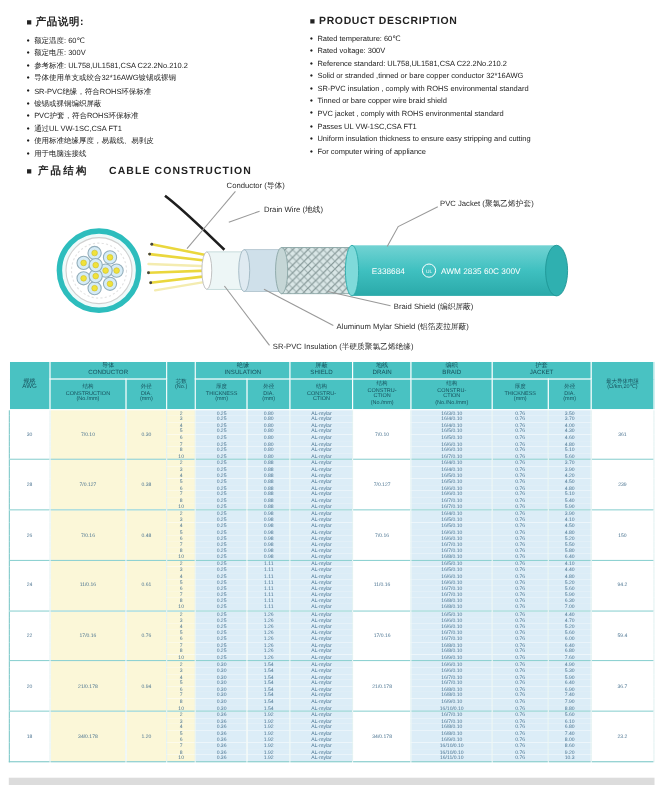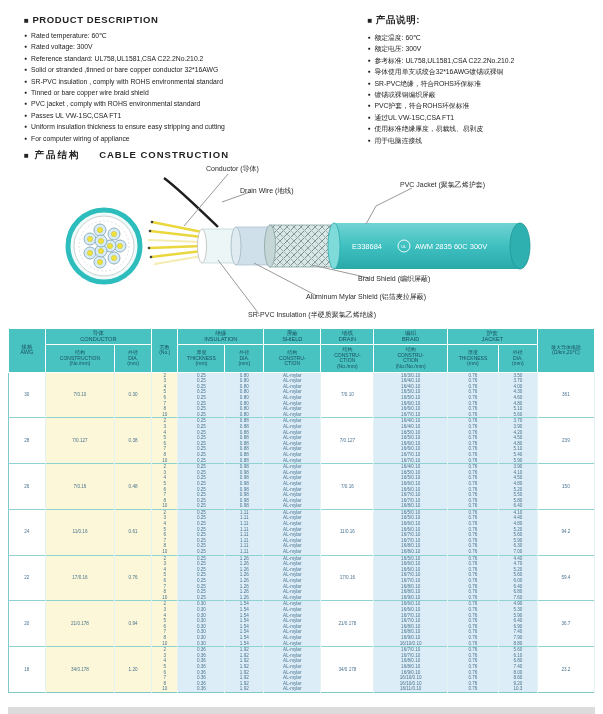--- a/index.html
+++ b/index.html
@@ -11,21 +11,21 @@
   .desc-col.cn{width:222px;}
   .desc-title{font-size:9.5px;font-weight:bold;letter-spacing:.6px;margin-bottom:5px;white-space:nowrap;}
   .sq{font-size:8px;margin-right:3px;}
   .bullet-item{font-size:6.8px;line-height:11.4px;display:flex;gap:4px;color:#1c1c1c;white-space:nowrap;}
   .bullet-item .dot{font-size:5px;line-height:11.4px;}
   
   .sec-heading{padding:3px 0 0 24px;font-size:9.5px;font-weight:bold;height:15px;}
   .sec-heading .cnb{margin-right:16px;letter-spacing:2px;font-family:Liberation Mono, monospace;}
   .sec-heading .enb{letter-spacing:1px;margin-top:36px;}
   
-  .diagram{position:relative;height:162px;padding-left:14px;}
+  .diagram{position:relative;height:162px;}
   .diagram .label{position:absolute;font-size:7px;color:#2a2a2a;white-space:nowrap;}
   
   table.spec{border-collapse:collapse;table-layout:fixed;width:587px;margin:2px 0 0 8px;border:1px solid #7fc9c9;}
   table.spec th{background:#49c2c2;color:#17505c;font-weight:normal;font-size:5px;line-height:5.6px;white-space:pre-line;border:1px solid #fff;padding:2px 0;vertical-align:middle;text-align:center;}
   table.spec th.grp{font-size:5.6px;}
   table.spec td{text-align:center;padding:0;height:5.6px;line-height:5.6px;font-size:4.6px;color:#4a7390;border-right:1px solid #e3f2f2;overflow:hidden;}
   table.spec tr.group-start td{border-top:1px solid #8fd2d2;}
   .c-awg{background:#ffffff;color:#333;}
   .c-cream{background:#fbf7d8;}
   .c-blue{background:#dcedf7;}
@@ -33,20 +33,67 @@
   td.big{font-size:6px;color:#3d5d78;}
   td.res{color:#444;}
   .bottom-strip{position:absolute;left:8px;right:8px;bottom:0;height:7px;background:#dcdcdc;}
 </style>
 </head>
 <body>
 
 <div class="page">
 
   <div class="desc-wrap">
+    <section class="desc-col cn">
+      <div class="desc-title">
+        <span class="sq">■</span><span>产品说明:</span>
+      </div>
+      <div id="cn-list">
+          <div class="bullet-item">
+            <span class="dot">●</span>
+            <span>额定温度: 60℃</span>
+          </div>
+          <div class="bullet-item">
+            <span class="dot">●</span>
+            <span>额定电压: 300V</span>
+          </div>
+          <div class="bullet-item">
+            <span class="dot">●</span>
+            <span>参考标准: UL758,UL1581,CSA C22.2No.210.2</span>
+          </div>
+          <div class="bullet-item">
+            <span class="dot">●</span>
+            <span>导体使用单支或绞合32*16AWG镀锡或裸铜</span>
+          </div>
+          <div class="bullet-item">
+            <span class="dot">●</span>
+            <span>SR-PVC绝缘，符合ROHS环保标准</span>
+          </div>
+          <div class="bullet-item">
+            <span class="dot">●</span>
+            <span>镀锡或裸铜编织屏蔽</span>
+          </div>
+          <div class="bullet-item">
+            <span class="dot">●</span>
+            <span>PVC护套，符合ROHS环保标准</span>
+          </div>
+          <div class="bullet-item">
+            <span class="dot">●</span>
+            <span>通过UL VW-1SC,CSA FT1</span>
+          </div>
+          <div class="bullet-item">
+            <span class="dot">●</span>
+            <span>使用标准绝缘厚度，易裁线、易剥皮</span>
+          </div>
+          <div class="bullet-item">
+            <span class="dot">●</span>
+            <span>用于电脑连接线</span>
+          </div>
+        </div>
+    </section>
     <section class="desc-col en">
       <div class="desc-title">
         <span class="sq">■</span><span>PRODUCT  DESCRIPTION</span>
       </div>
       <div id="en-list">
           <div class="bullet-item">
             <span class="dot">●</span>
             <span>Rated temperature: 60℃</span>
           </div>
           <div class="bullet-item">
@@ -77,67 +124,20 @@
             <span class="dot">●</span>
             <span>Passes UL VW-1SC,CSA FT1</span>
           </div>
           <div class="bullet-item">
             <span class="dot">●</span>
             <span>Uniform insulation thickness to ensure easy stripping and cutting</span>
           </div>
           <div class="bullet-item">
             <span class="dot">●</span>
             <span>For computer wiring of appliance</span>
-          </div>
-        </div>
-    </section>
-    <section class="desc-col cn">
-      <div class="desc-title">
-        <span class="sq">■</span><span>产品说明:</span>
-      </div>
-      <div id="cn-list">
-          <div class="bullet-item">
-            <span class="dot">●</span>
-            <span>额定温度: 60℃</span>
-          </div>
-          <div class="bullet-item">
-            <span class="dot">●</span>
-            <span>额定电压: 300V</span>
-          </div>
-          <div class="bullet-item">
-            <span class="dot">●</span>
-            <span>参考标准: UL758,UL1581,CSA C22.2No.210.2</span>
-          </div>
-          <div class="bullet-item">
-            <span class="dot">●</span>
-            <span>导体使用单支或绞合32*16AWG镀锡或裸铜</span>
-          </div>
-          <div class="bullet-item">
-            <span class="dot">●</span>
-            <span>SR-PVC绝缘，符合ROHS环保标准</span>
-          </div>
-          <div class="bullet-item">
-            <span class="dot">●</span>
-            <span>镀锡或裸铜编织屏蔽</span>
-          </div>
-          <div class="bullet-item">
-            <span class="dot">●</span>
-            <span>PVC护套，符合ROHS环保标准</span>
-          </div>
-          <div class="bullet-item">
-            <span class="dot">●</span>
-            <span>通过UL VW-1SC,CSA FT1</span>
-          </div>
-          <div class="bullet-item">
-            <span class="dot">●</span>
-            <span>使用标准绝缘厚度，易裁线、易剥皮</span>
-          </div>
-          <div class="bullet-item">
-            <span class="dot">●</span>
-            <span>用于电脑连接线</span>
           </div>
         </div>
     </section>
   </div>
 
   <div class="sec-heading">
     <span class="sq">■</span>
     <span class="cnb">产品结构</span>
     <span class="enb">CABLE  CONSTRUCTION</span>
   </div>

